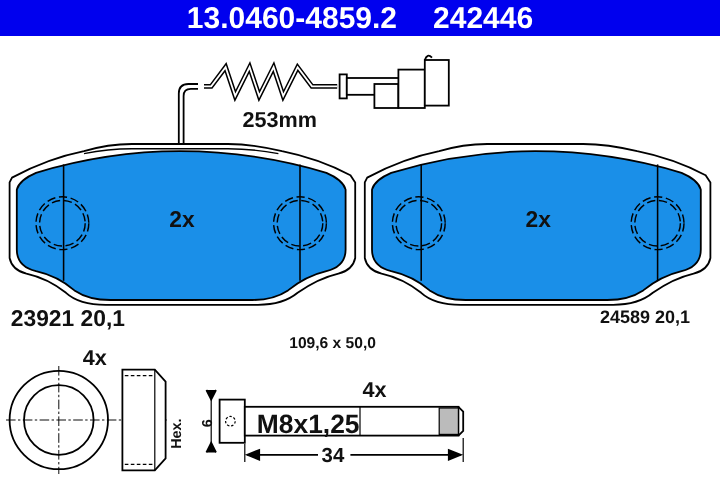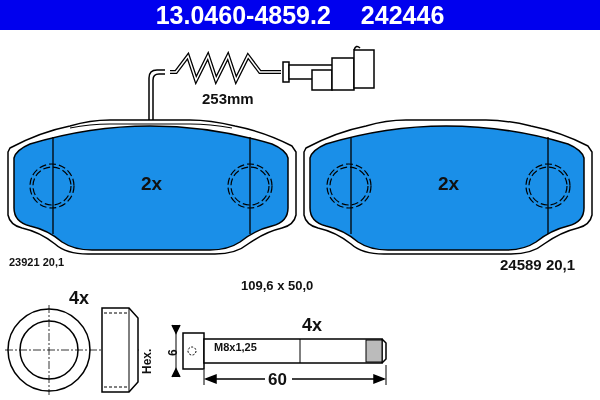--- a/index.html
+++ b/index.html
@@ -78,28 +78,28 @@
     <path d="M172,377 L176,369 L180,377" fill="#000"></path>
     <line x1="204" y1="370" x2="204" y2="385" stroke-width="1"></line>
     <line x1="386" y1="365" x2="386" y2="385" stroke-width="1"></line>
     <line x1="206" y1="379" x2="265" y2="379" stroke-width="1.5"></line>
     <line x1="292" y1="379" x2="384" y2="379" stroke-width="1.5"></line>
     <path d="M206,379 L216,375 L216,383 Z" fill="#000"></path>
     <path d="M384,379 L374,375 L374,383 Z" fill="#000"></path>
   </g>
 </svg>
 
-<div class="lbl" style="left:202px;top:90px;font-size:15px;">253mm</div>
+<div class="lbl" style="left:202px;top:90px;font-size:18px;">253mm</div>
 
 <div class="lbl" style="left:141px;top:173px;font-size:19px;">2x</div>
 <div class="lbl" style="left:438px;top:173px;font-size:19px;">2x</div>
 
-<div class="lbl" style="left:9px;top:256px;font-size:11px;">23921 20,1</div>
+<div class="lbl" style="left:9px;top:256px;font-size:19px;">23921 20,1</div>
 <div class="lbl" style="left:500px;top:256px;font-size:15px;">24589 20,1</div>
 
 <div class="lbl" style="left:241px;top:278px;font-size:13px;">109,6 x 50,0</div>
 
 <div class="lbl" style="left:69px;top:288px;font-size:18px;">4x</div>
 <div class="lbl" style="left:302px;top:315px;font-size:18px;">4x</div>
-<div class="lbl" style="left:214px;top:341px;font-size:11px;text-align:right;">M8x1,25</div>
-<div class="lbl" style="left:268px;top:370px;font-size:17px;">60</div>
+<div class="lbl" style="left:214px;top:341px;font-size:22px;text-align:right;">M8x1,25</div>
+<div class="lbl" style="left:268px;top:370px;font-size:17px;">34</div>
 <div class="lbl" style="left:140px;top:345px;font-size:12px;transform:rotate(-90deg);transform-origin:left top;top:374px;">Hex.</div>
 <div class="lbl" style="left:166px;top:356px;font-size:12px;transform:rotate(-90deg);transform-origin:left top;">6</div>
 
 </body></html>

